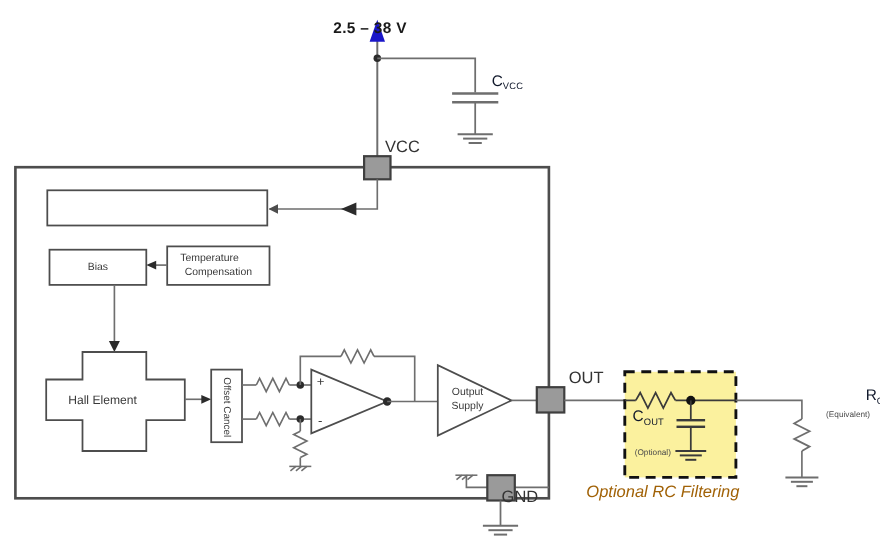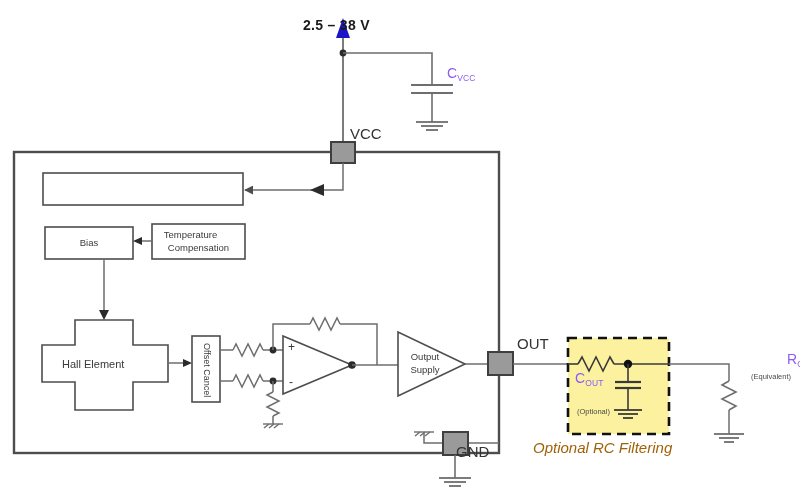--- a/index.html
+++ b/index.html
@@ -55,21 +55,21 @@
     line-height: 1.15;
   }
   .lbl-offset {
     font-size: 9px;
     color: #3a3a3a;
     transform: rotate(90deg);
     transform-origin: left top;
   }
   .lbl-comp {
     font-size: 14px;
-    color: #8b5cf6;
+    color: #0f172a;
   }
   .lbl-comp .sub {
     font-size: 8.5px;
     vertical-align: baseline;
     position: relative;
     top: 3px;
     letter-spacing: 0.2px;
   }
   .lbl-opt {
     font-size: 7.5px;

